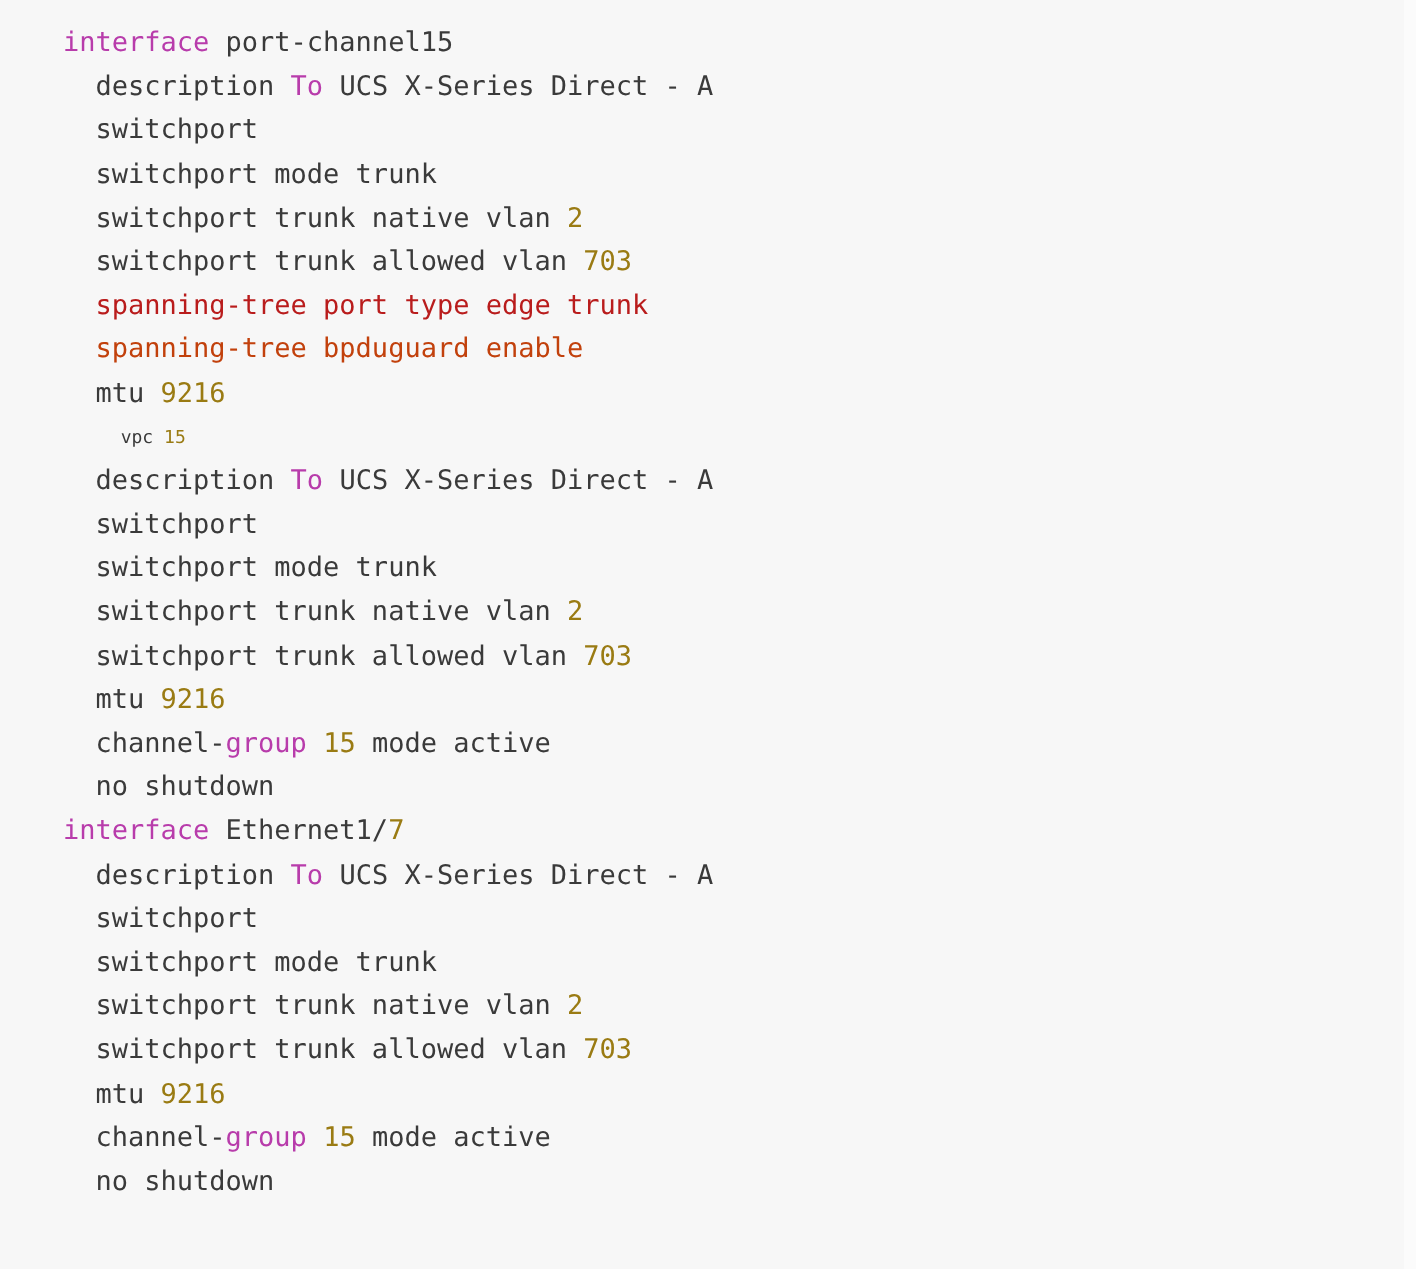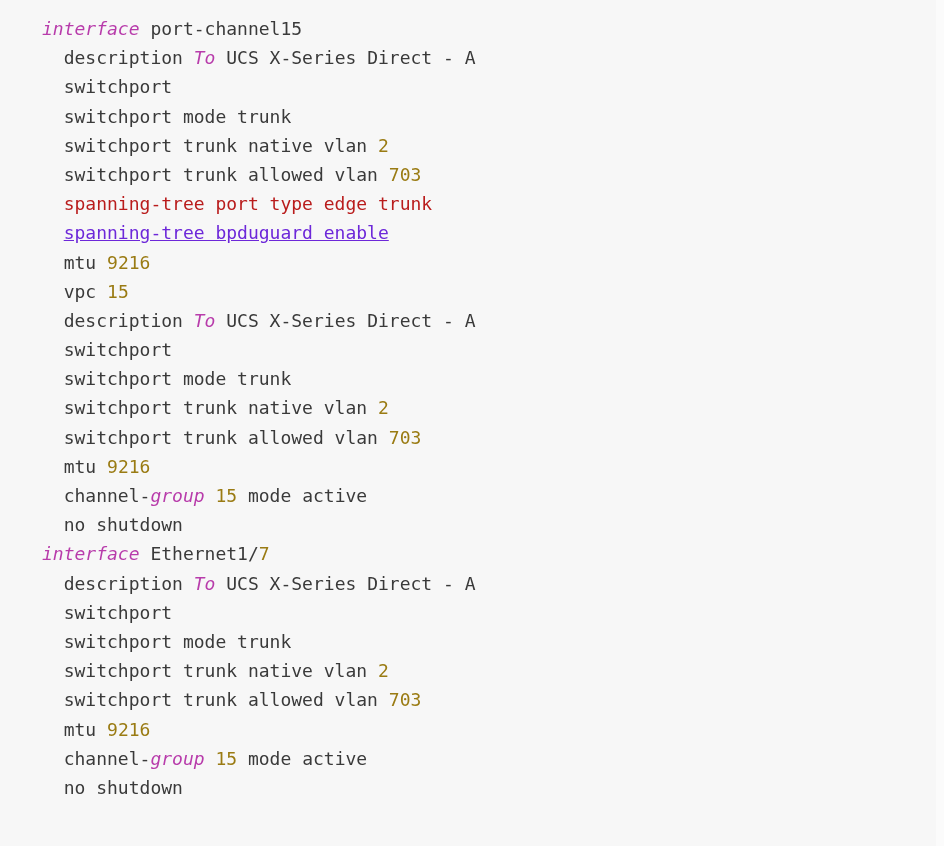--- a/index.html
+++ b/index.html
@@ -25,21 +25,21 @@
     height: 29.2px;
     line-height: 29.2px;
     font-size: 18px;
     letter-spacing: 0px;
     white-space: pre;
     color: #3a3a3a;
     padding-left: 42px;
     font-family: "DejaVu Sans Mono", "Liberation Mono", monospace;
   }
   .tok { white-space: pre; }
-  .tok-kw   { color: #b83cab; font-style: italic; }
+  .tok-kw   { color: #b83cab; }
   .tok-num  { color: #9a7b13; }
   .tok-txt  { color: #3a3a3a; }
   .edge-right {
     position: absolute;
     top: 0;
     left: 936px;
     width: 8px;
     height: 846px;
     background: #fbfbfb;
   }
@@ -48,23 +48,23 @@
 <body>
 
 <div id="code-block" style="background: rgb(247, 247, 247);">
     <div class="code-line" style="line-height: 29.2px; height: 29.2px; font-size: 18px;"><span class="tok tok-kw" style="color: rgb(184, 60, 171);">interface</span><span class="tok tok-txt" style="color: rgb(58, 58, 58);"> port-channel15</span></div>
     <div class="code-line" style="line-height: 29.2px; height: 29.2px; font-size: 18px;"><span class="tok">  </span><span class="tok tok-txt" style="color: rgb(58, 58, 58);">description </span><span class="tok tok-kw" style="color: rgb(184, 60, 171);">To</span><span class="tok tok-txt" style="color: rgb(58, 58, 58);"> UCS X-Series Direct - A</span></div>
     <div class="code-line" style="line-height: 29.2px; height: 29.2px; font-size: 18px;"><span class="tok">  </span><span class="tok tok-txt" style="color: rgb(58, 58, 58);">switchport</span></div>
     <div class="code-line" style="line-height: 29.2px; height: 29.2px; font-size: 18px;"><span class="tok">  </span><span class="tok tok-txt" style="color: rgb(58, 58, 58);">switchport mode trunk</span></div>
     <div class="code-line" style="line-height: 29.2px; height: 29.2px; font-size: 18px;"><span class="tok">  </span><span class="tok tok-txt" style="color: rgb(58, 58, 58);">switchport trunk native vlan </span><span class="tok tok-num" style="color: rgb(154, 123, 19);">2</span></div>
     <div class="code-line" style="line-height: 29.2px; height: 29.2px; font-size: 18px;"><span class="tok">  </span><span class="tok tok-txt" style="color: rgb(58, 58, 58);">switchport trunk allowed vlan </span><span class="tok tok-num" style="color: rgb(154, 123, 19);">703</span></div>
     <div class="code-line" style="line-height: 29.2px; height: 29.2px; font-size: 18px;"><span class="tok">  </span><span class="tok tok-txt" style="color: #b91c1c;">spanning-tree port type edge trunk</span></div>
-    <div class="code-line" style="line-height: 29.2px; height: 29.2px; font-size: 18px;"><span class="tok">  </span><span class="tok tok-txt" style="color: #6d28d9; text-decoration: underline;">spanning-tree bpduguard enable</span></div>
+    <div class="code-line" style="line-height: 29.2px; height: 29.2px; font-size: 18px;"><span class="tok">  </span><span class="tok tok-txt" style="color: #c2410c;">spanning-tree bpduguard enable</span></div>
     <div class="code-line" style="line-height: 29.2px; height: 29.2px; font-size: 18px;"><span class="tok">  </span><span class="tok tok-txt" style="color: rgb(58, 58, 58);">mtu </span><span class="tok tok-num" style="color: rgb(154, 123, 19);">9216</span></div>
-    <div class="code-line" style="line-height: 29.2px; height: 29.2px; font-size: 18px;"><span class="tok">  </span><span class="tok tok-txt" style="color: rgb(58, 58, 58);">vpc </span><span class="tok tok-num" style="color: rgb(154, 123, 19);">15</span></div>
+    <div class="code-line" style="line-height: 29.2px; height: 29.2px; font-size: 12px; margin-left: 24px;"><span class="tok">  </span><span class="tok tok-txt" style="color: rgb(58, 58, 58);">vpc </span><span class="tok tok-num" style="color: rgb(154, 123, 19);">15</span></div>
     <div class="code-line" style="line-height: 29.2px; height: 29.2px; font-size: 18px;"><span class="tok">  </span><span class="tok tok-txt" style="color: rgb(58, 58, 58);">description </span><span class="tok tok-kw" style="color: rgb(184, 60, 171);">To</span><span class="tok tok-txt" style="color: rgb(58, 58, 58);"> UCS X-Series Direct - A</span></div>
     <div class="code-line" style="line-height: 29.2px; height: 29.2px; font-size: 18px;"><span class="tok">  </span><span class="tok tok-txt" style="color: rgb(58, 58, 58);">switchport</span></div>
     <div class="code-line" style="line-height: 29.2px; height: 29.2px; font-size: 18px;"><span class="tok">  </span><span class="tok tok-txt" style="color: rgb(58, 58, 58);">switchport mode trunk</span></div>
     <div class="code-line" style="line-height: 29.2px; height: 29.2px; font-size: 18px;"><span class="tok">  </span><span class="tok tok-txt" style="color: rgb(58, 58, 58);">switchport trunk native vlan </span><span class="tok tok-num" style="color: rgb(154, 123, 19);">2</span></div>
     <div class="code-line" style="line-height: 29.2px; height: 29.2px; font-size: 18px;"><span class="tok">  </span><span class="tok tok-txt" style="color: rgb(58, 58, 58);">switchport trunk allowed vlan </span><span class="tok tok-num" style="color: rgb(154, 123, 19);">703</span></div>
     <div class="code-line" style="line-height: 29.2px; height: 29.2px; font-size: 18px;"><span class="tok">  </span><span class="tok tok-txt" style="color: rgb(58, 58, 58);">mtu </span><span class="tok tok-num" style="color: rgb(154, 123, 19);">9216</span></div>
     <div class="code-line" style="line-height: 29.2px; height: 29.2px; font-size: 18px;"><span class="tok">  </span><span class="tok tok-txt" style="color: rgb(58, 58, 58);">channel-</span><span class="tok tok-kw" style="color: rgb(184, 60, 171);">group</span><span class="tok tok-txt" style="color: rgb(58, 58, 58);"> </span><span class="tok tok-num" style="color: rgb(154, 123, 19);">15</span><span class="tok tok-txt" style="color: rgb(58, 58, 58);"> mode active</span></div>
     <div class="code-line" style="line-height: 29.2px; height: 29.2px; font-size: 18px;"><span class="tok">  </span><span class="tok tok-txt" style="color: rgb(58, 58, 58);">no shutdown</span></div>
     <div class="code-line" style="line-height: 29.2px; height: 29.2px; font-size: 18px;"><span class="tok tok-kw" style="color: rgb(184, 60, 171);">interface</span><span class="tok tok-txt" style="color: rgb(58, 58, 58);"> Ethernet1/</span><span class="tok tok-num" style="color: rgb(154, 123, 19);">7</span></div>
     <div class="code-line" style="line-height: 29.2px; height: 29.2px; font-size: 18px;"><span class="tok">  </span><span class="tok tok-txt" style="color: rgb(58, 58, 58);">description </span><span class="tok tok-kw" style="color: rgb(184, 60, 171);">To</span><span class="tok tok-txt" style="color: rgb(58, 58, 58);"> UCS X-Series Direct - A</span></div>

